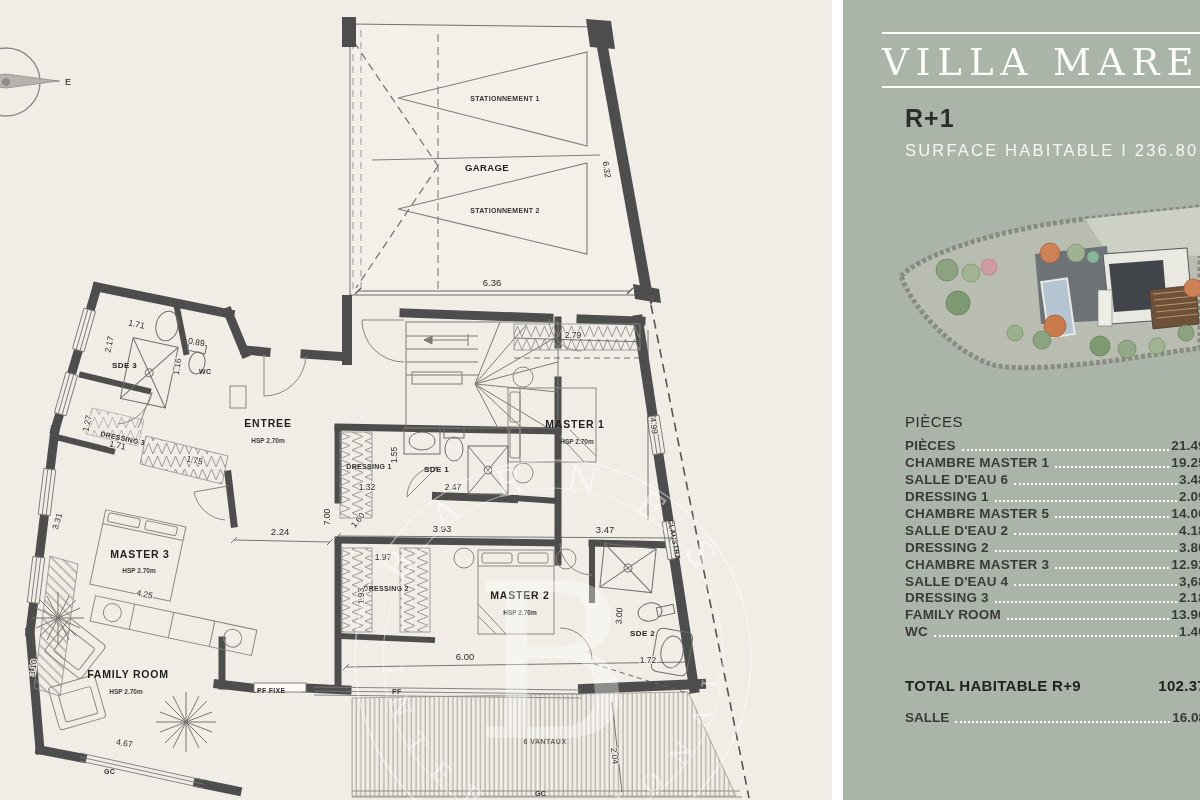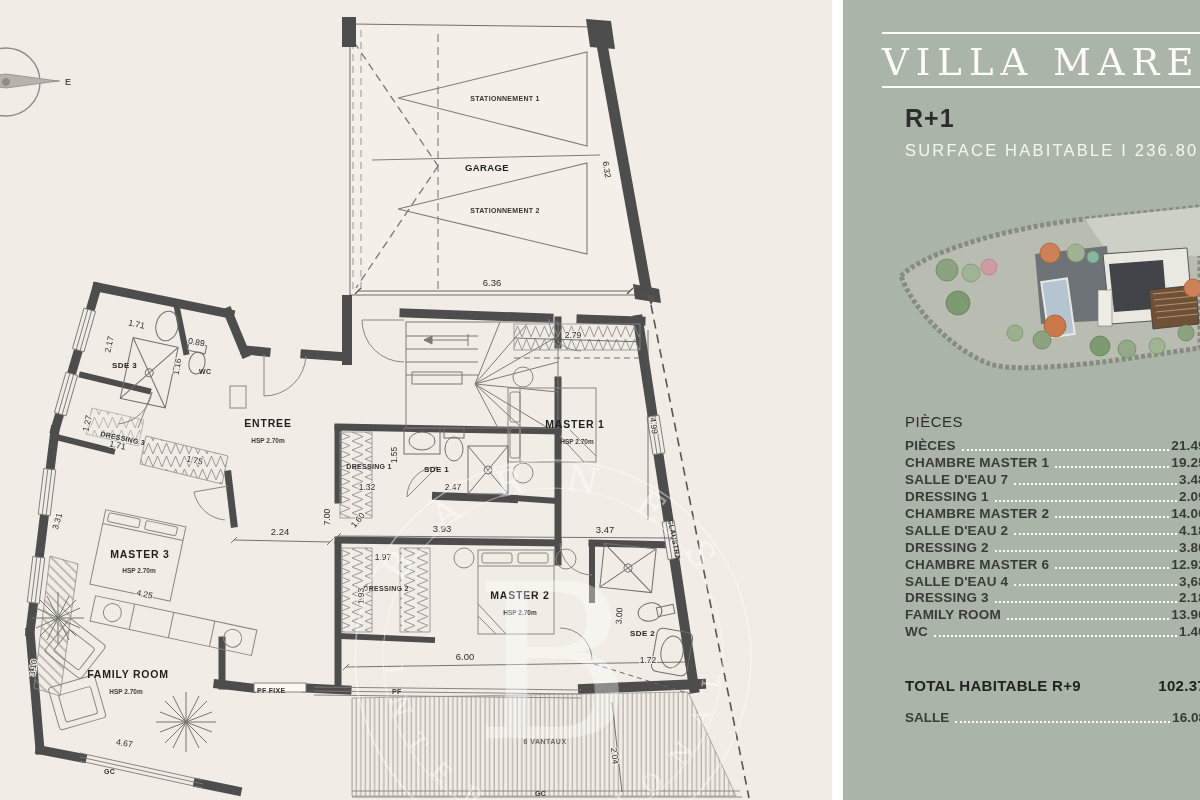--- a/index.html
+++ b/index.html
@@ -428,46 +428,46 @@
         <span>PIÈCES</span>
         <span class="leader"></span>
         <span class="rval">21.49</span>
       </div>
     <div class="room-row">
         <span>CHAMBRE MASTER 1</span>
         <span class="leader"></span>
         <span class="rval">19.25</span>
       </div>
     <div class="room-row">
-        <span>SALLE D'EAU 7</span>
+        <span>SALLE D'EAU 6</span>
         <span class="leader"></span>
         <span class="rval">3.48</span>
       </div>
     <div class="room-row">
         <span>DRESSING 1</span>
         <span class="leader"></span>
         <span class="rval">2.09</span>
       </div>
     <div class="room-row">
-        <span>CHAMBRE MASTER 2</span>
+        <span>CHAMBRE MASTER 5</span>
         <span class="leader"></span>
         <span class="rval">14.00</span>
       </div>
     <div class="room-row">
         <span>SALLE D'EAU 2</span>
         <span class="leader"></span>
         <span class="rval">4.18</span>
       </div>
     <div class="room-row">
         <span>DRESSING 2</span>
         <span class="leader"></span>
         <span class="rval">3.80</span>
       </div>
     <div class="room-row">
-        <span>CHAMBRE MASTER 6</span>
+        <span>CHAMBRE MASTER 3</span>
         <span class="leader"></span>
         <span class="rval">12.92</span>
       </div>
     <div class="room-row">
         <span>SALLE D'EAU 4</span>
         <span class="leader"></span>
         <span class="rval">3,68</span>
       </div>
     <div class="room-row">
         <span>DRESSING 3</span>

